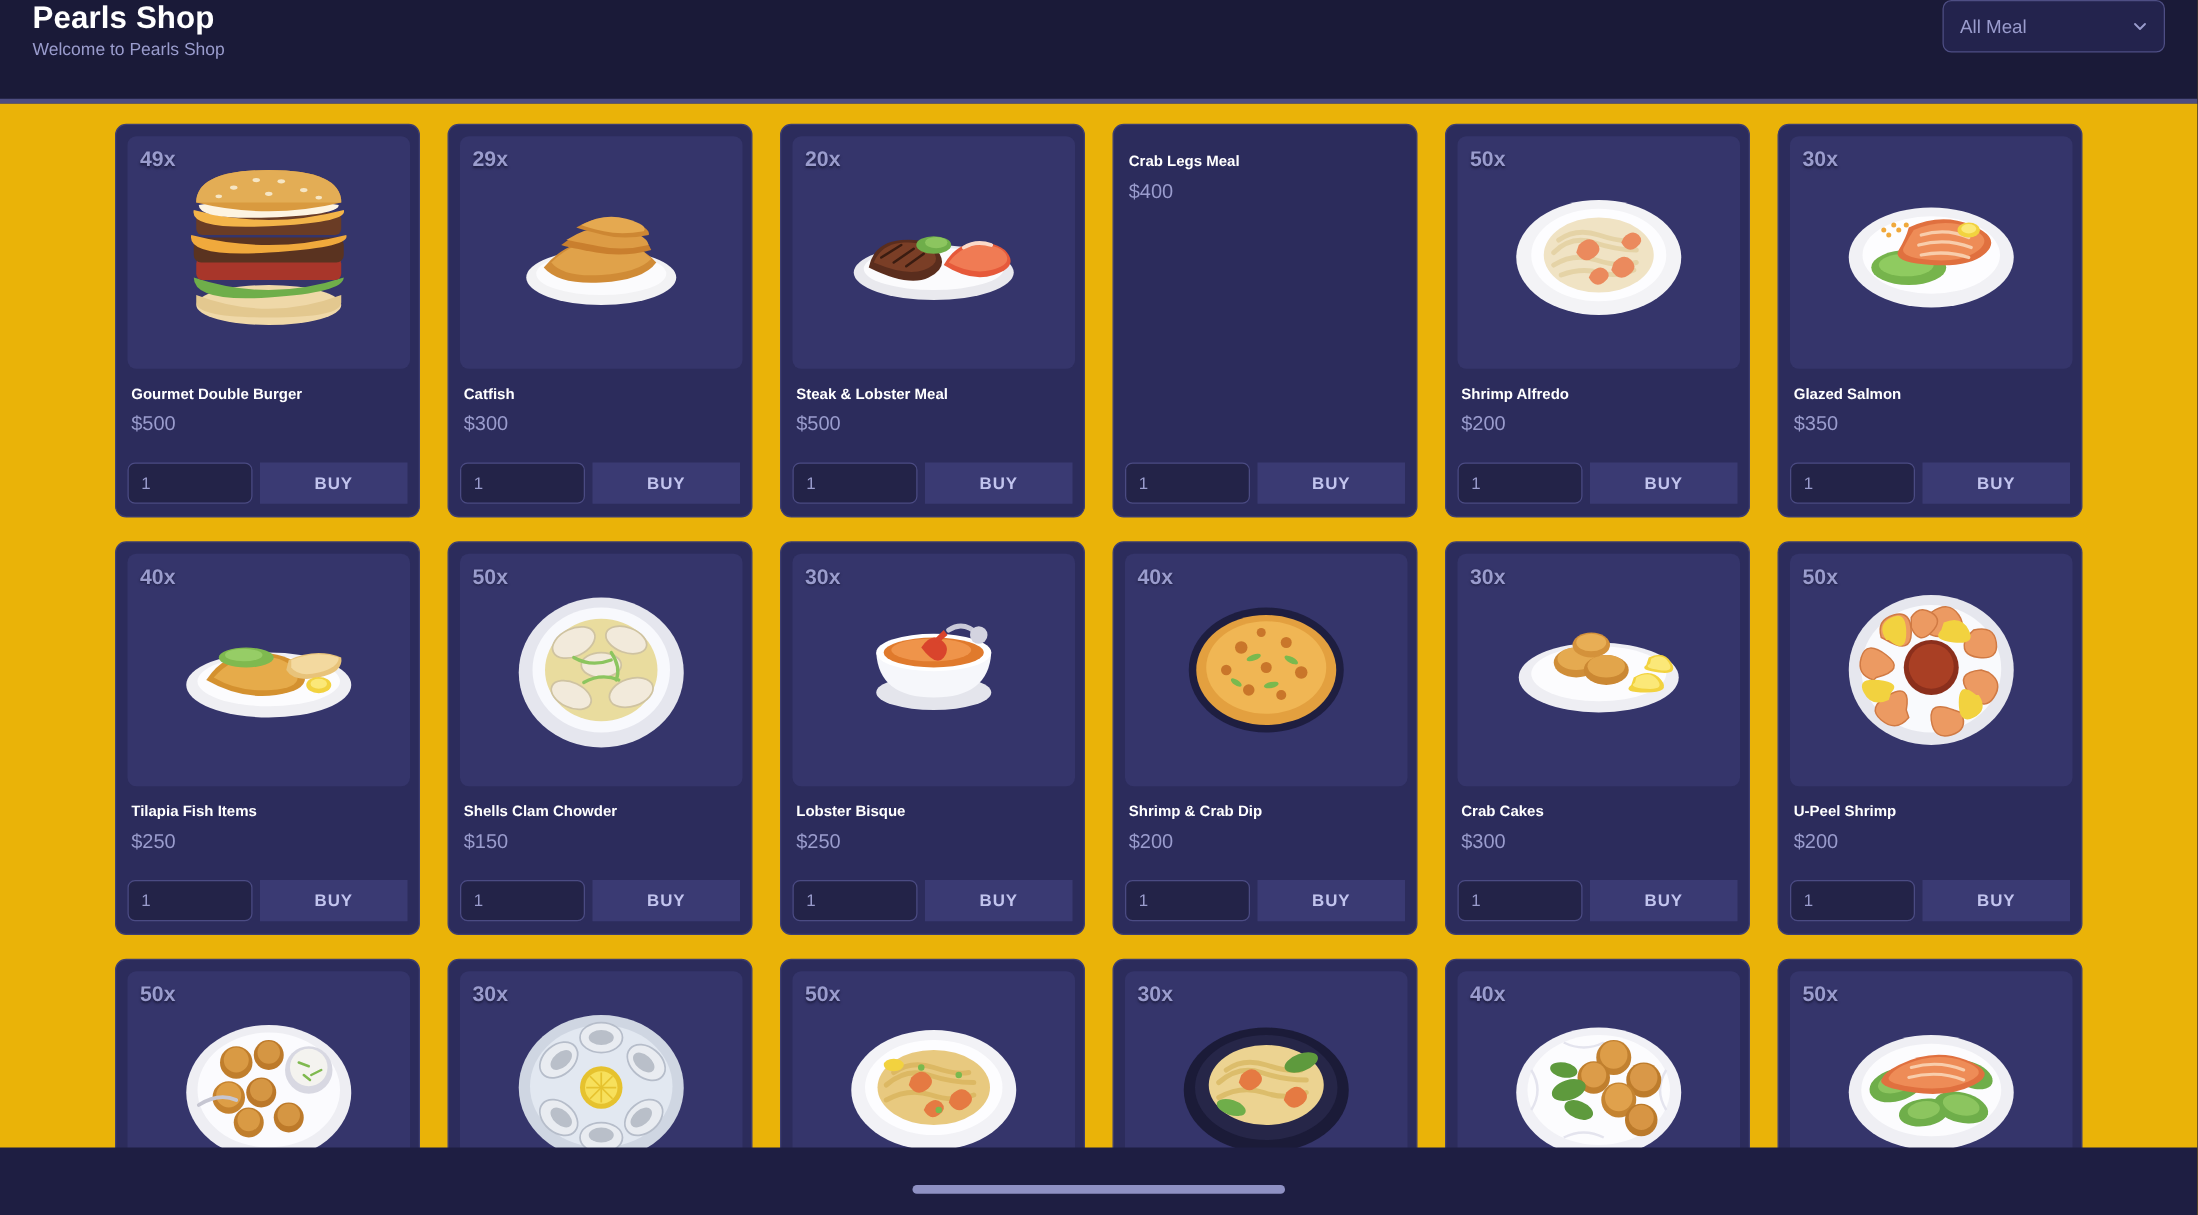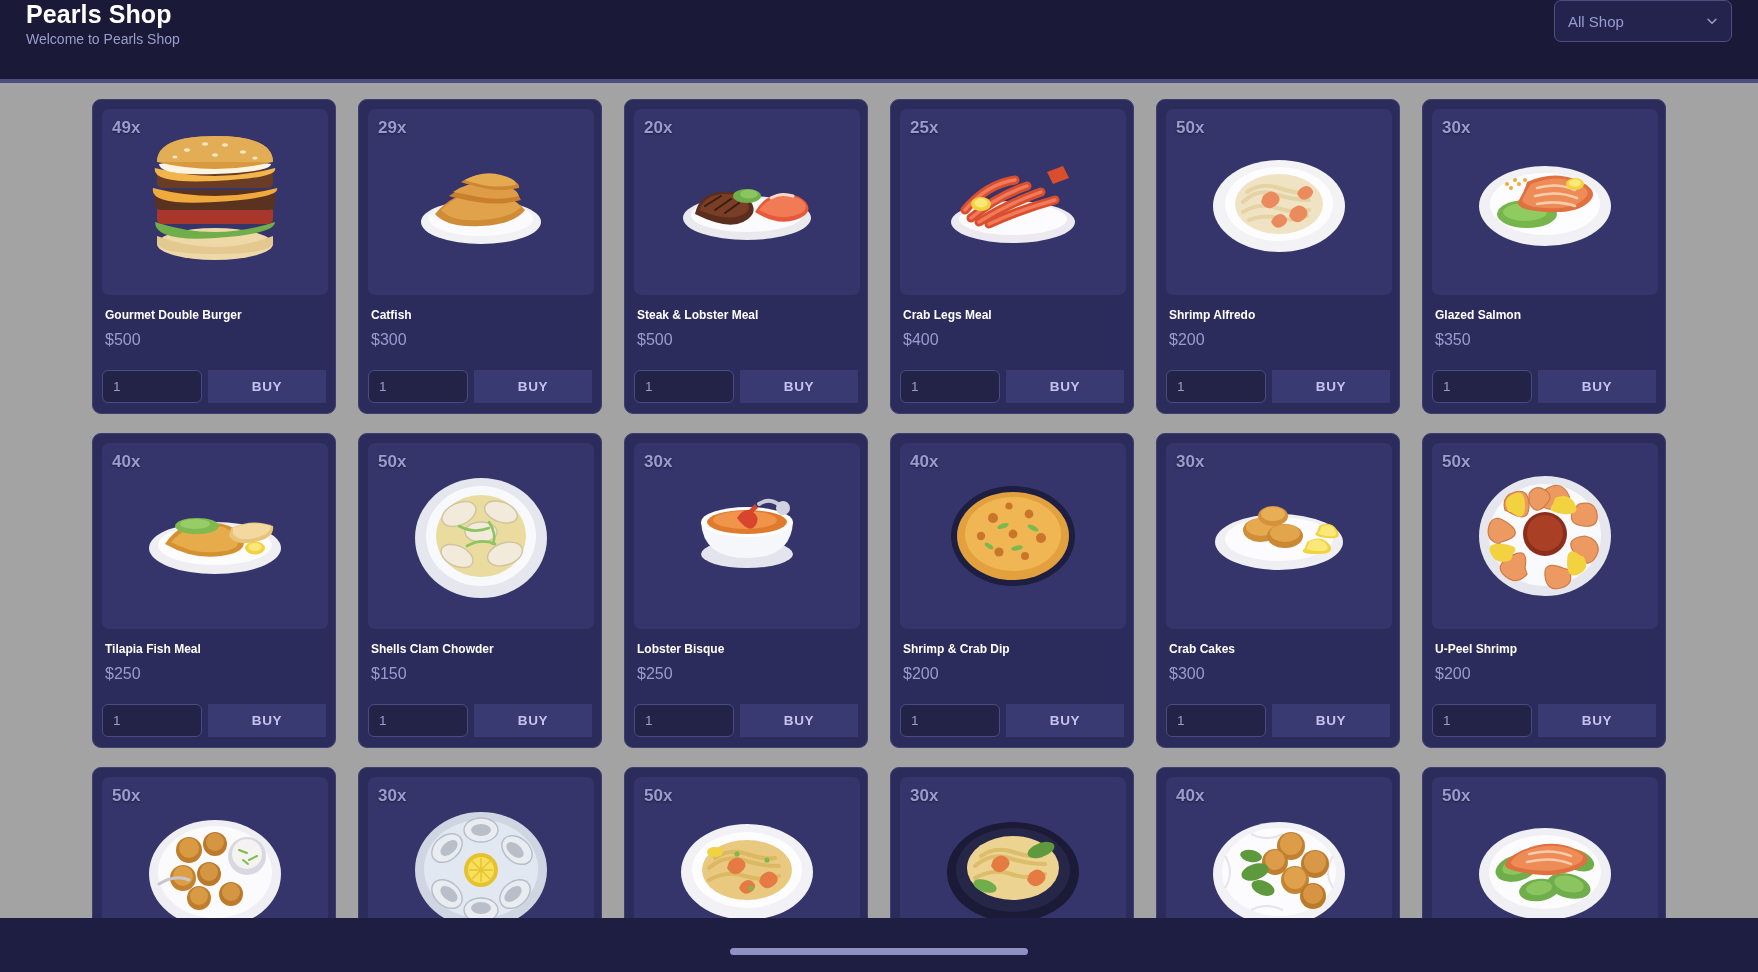--- a/index.html
+++ b/index.html
@@ -81,21 +81,21 @@
     height: 14px;
     flex: 0 0 14px;
     display: block;
   }
   .chev svg { display: block; }
 
   
   .content {
     position: relative;
     flex: 1 1 auto;
-    background: #a3a3a3;
+    background: #eab308;
     overflow: hidden;
   }
 
   .grid {
     position: absolute;
     left: 0; top: 0;
     width: 1758px;
     padding: 16px 0 0 92px;
     display: grid;
     grid-template-columns: repeat(6, 244px);
@@ -228,21 +228,21 @@
 
 <div id="app">
 
   <div class="header">
     <div class="header-left">
       <div class="app-title">Pearls Shop</div>
       <div class="app-subtitle">Welcome to Pearls Shop</div>
     </div>
 
     <div class="filter-select">
-      <span class="filter-select-label">All Shop</span>
+      <span class="filter-select-label">All Meal</span>
       <span class="chev">
         <svg viewBox="0 0 14 14" width="14" height="14" fill="none">
           <path d="M3 5.2 L7 9.2 L11 5.2" stroke="#9a9ccd" stroke-width="1.5" stroke-linecap="round" stroke-linejoin="round"></path>
         </svg>
       </span>
     </div>
   </div>
 
   <div class="content">
     <div class="grid" id="grid">
@@ -288,28 +288,20 @@
             </span>
           </div>
           <div class="card-title">Steak &amp; Lobster Meal</div>
           <div class="card-price">$500</div>
           <div class="card-actions">
             <input class="qty-input" type="text" value="1" style="">
             <button class="buy-btn">BUY</button>
           </div>
         </div>
         <div class="card">
-          <div class="card-image-wrap">
-            <span class="qty-badge">25x</span>
-            <span class="food">
-              <svg viewBox="0 0 152 152">
-                <use href="#art-crablegs"></use>
-              </svg>
-            </span>
-          </div>
           <div class="card-title">Crab Legs Meal</div>
           <div class="card-price">$400</div>
           <div class="card-actions">
             <input class="qty-input" type="text" value="1" style="">
             <button class="buy-btn">BUY</button>
           </div>
         </div>
         <div class="card">
           <div class="card-image-wrap">
             <span class="qty-badge">50x</span>
@@ -344,21 +336,21 @@
         </div>
         <div class="card">
           <div class="card-image-wrap">
             <span class="qty-badge">40x</span>
             <span class="food">
               <svg viewBox="0 0 152 152">
                 <use href="#art-tilapia"></use>
               </svg>
             </span>
           </div>
-          <div class="card-title">Tilapia Fish Meal</div>
+          <div class="card-title">Tilapia Fish Items</div>
           <div class="card-price">$250</div>
           <div class="card-actions">
             <input class="qty-input" type="text" value="1" style="">
             <button class="buy-btn">BUY</button>
           </div>
         </div>
         <div class="card">
           <div class="card-image-wrap">
             <span class="qty-badge">50x</span>
             <span class="food">

